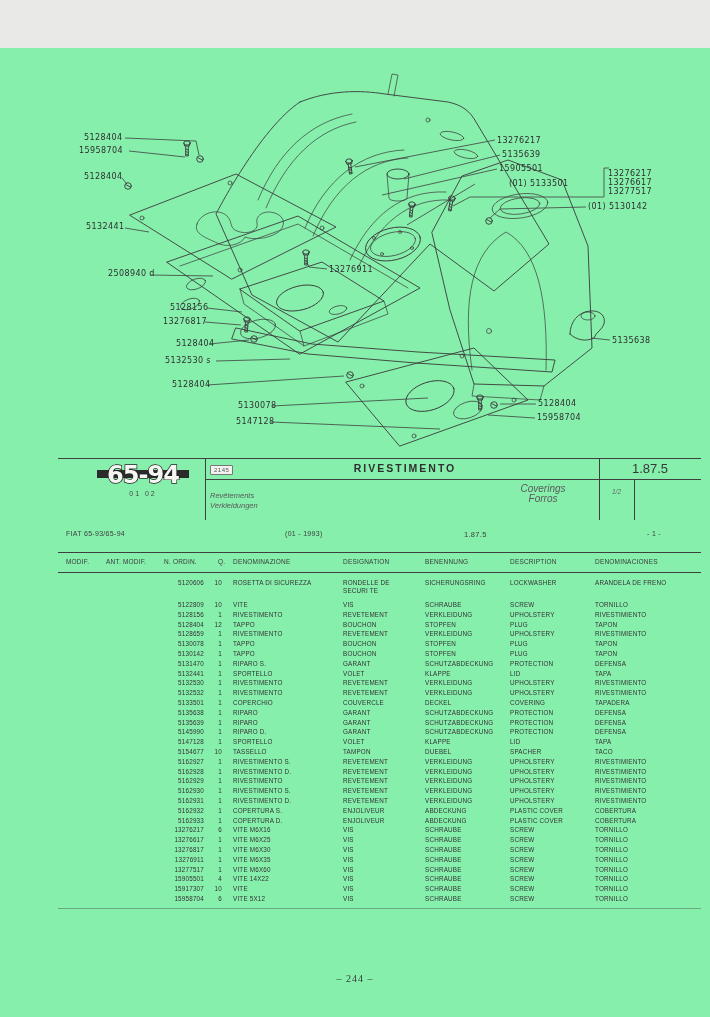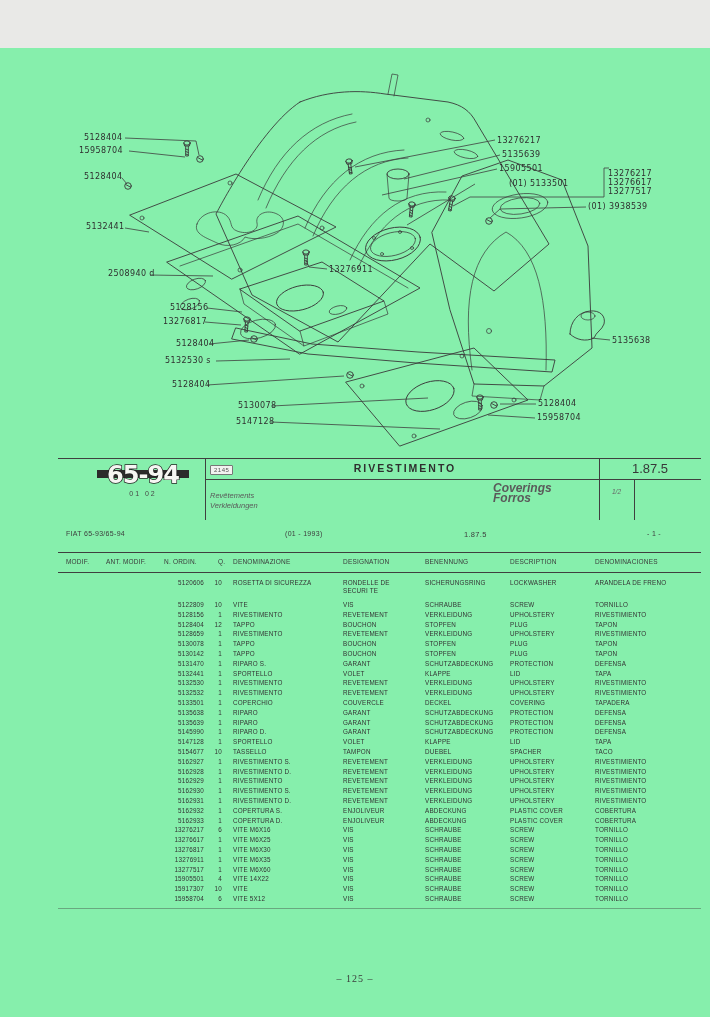--- a/index.html
+++ b/index.html
@@ -20,22 +20,22 @@
   
   .logo-svg{position:absolute;left:93px;top:411px;}
   .logo-sub{position:absolute;left:95px;top:442px;width:96px;text-align:center;
             font-size:7px;letter-spacing:2px;color:#474747;}
   .code-box{position:absolute;left:210px;top:417px;border:1px solid #777;border-radius:1px;
             font-size:6px;padding:1px 3px;color:#555;letter-spacing:.5px;background:#f2f2ef;}
   .title-it{position:absolute;left:295px;top:414px;width:220px;text-align:center;
             font-weight:bold;font-size:10.5px;letter-spacing:2px;color:#2f2f2f;}
   .lang-frde{position:absolute;left:210px;top:443px;font-size:7.5px;font-style:italic;
              color:#5a5a5a;line-height:9.5px;}
-  .lang-enes{position:absolute;left:493px;top:436px;width:100px;text-align:left;
-             font-size:12px;font-style:italic;color:#5a5a5a;line-height:9.5px;font-weight:bold;}
+  .lang-enes{position:absolute;left:493px;top:436px;width:100px;text-align:center;
+             font-size:10px;font-style:italic;color:#5a5a5a;line-height:9.5px;}
   .sec-code{position:absolute;left:599px;top:413px;width:102px;text-align:center;
             font-size:13px;color:#383838;}
   .sheet{position:absolute;left:599px;top:440px;width:35px;text-align:center;
          font-size:6.5px;font-style:italic;color:#666;}
   
   .sh{position:absolute;top:482px;font-size:7px;letter-spacing:.3px;color:#3d3d3d;}
   
   .ch{position:absolute;top:510px;font-size:6.5px;letter-spacing:.2px;color:#3a3a3a;white-space:nowrap;}
   #rows{position:absolute;left:0;top:531px;width:710px;}
   .trow{position:relative;height:9.8px;}
@@ -196,21 +196,21 @@
         <div class="dlabel" style="left: 172px; top: 332px;">5128404</div>
         <div class="dlabel" style="left: 238px; top: 353px;">5130078</div>
         <div class="dlabel" style="left: 236px; top: 369px;">5147128</div>
         <div class="dlabel" style="left: 497px; top: 88px;">13276217</div>
         <div class="dlabel" style="left: 502px; top: 102px;">5135639</div>
         <div class="dlabel" style="left: 499px; top: 116px;">15905501</div>
         <div class="dlabel" style="left: 477px; top: 131px; padding-left: 32px;">(01) 5133501</div>
         <div class="dlabel" style="left: 608px; top: 121px;">13276217</div>
         <div class="dlabel" style="left: 608px; top: 130px;">13276617</div>
         <div class="dlabel" style="left: 608px; top: 139px;">13277517</div>
-        <div class="dlabel" style="left: 588px; top: 154px;">(01) 3938539</div>
+        <div class="dlabel" style="left: 588px; top: 154px;">(01) 5130142</div>
         <div class="dlabel" style="left: 612px; top: 288px;">5135638</div>
         <div class="dlabel" style="left: 538px; top: 351px;">5128404</div>
         <div class="dlabel" style="left: 537px; top: 365px;">15958704</div>
       </div>
   </section>
 
   <div class="hline" style="left:58px;top:410px;width:643px;"></div>
   <div class="hline" style="left:205px;top:431px;width:496px;"></div>
   <div class="vline" style="left:205px;top:410px;height:62px;"></div>
   <div class="vline" style="left:599px;top:410px;height:62px;"></div>
@@ -537,21 +537,21 @@
         <span class="c c-q">6</span>
         <span class="c c-it">VITE 5X12</span>
         <span class="c c-fr">VIS</span>
         <span class="c c-de">SCHRAUBE</span>
         <span class="c c-en">SCREW</span>
         <span class="c c-es">TORNILLO</span>
       </div>
     </div>
   <div class="hline faint" style="left:58px;top:860px;width:643px;"></div>
 
-  <div class="footer">– 125 –</div>
+  <div class="footer">– 244 –</div>
 
   <div class="noise n1"></div>
   <div class="noise n2"></div>
   <div class="chunk" style="left:110px;width:150px;"></div>
   <div class="chunk" style="left:300px;width:80px;"></div>
   <div class="chunk" style="left:420px;width:120px;"></div>
   <div class="chunk" style="left:600px;width:100px;"></div>
   <div class="edge-mark"></div>
 </div>
 

